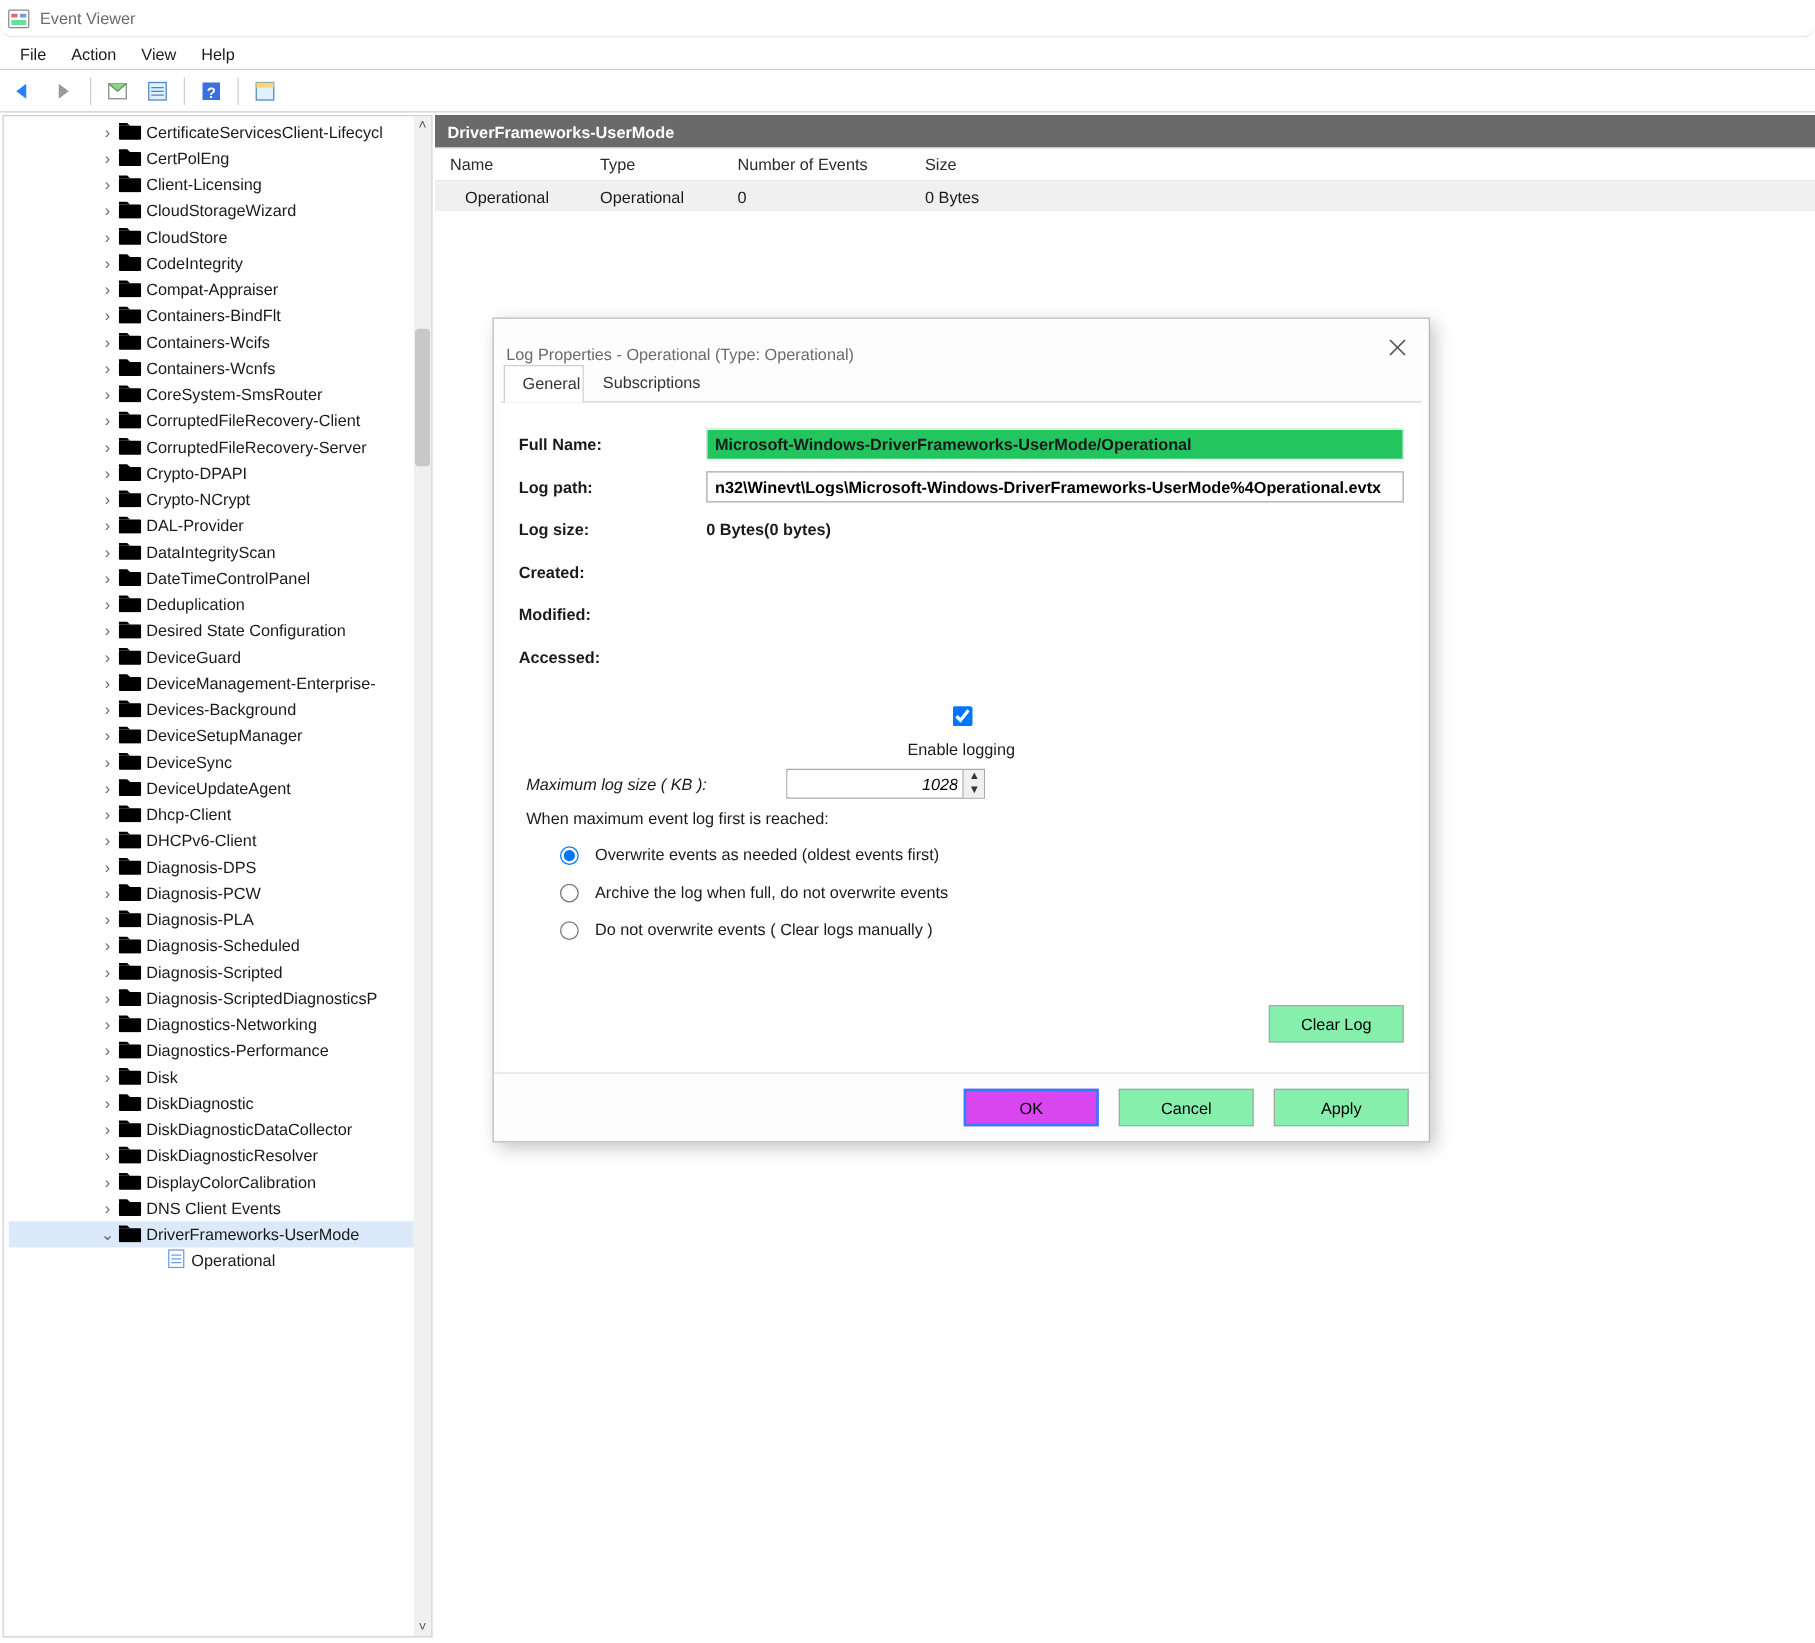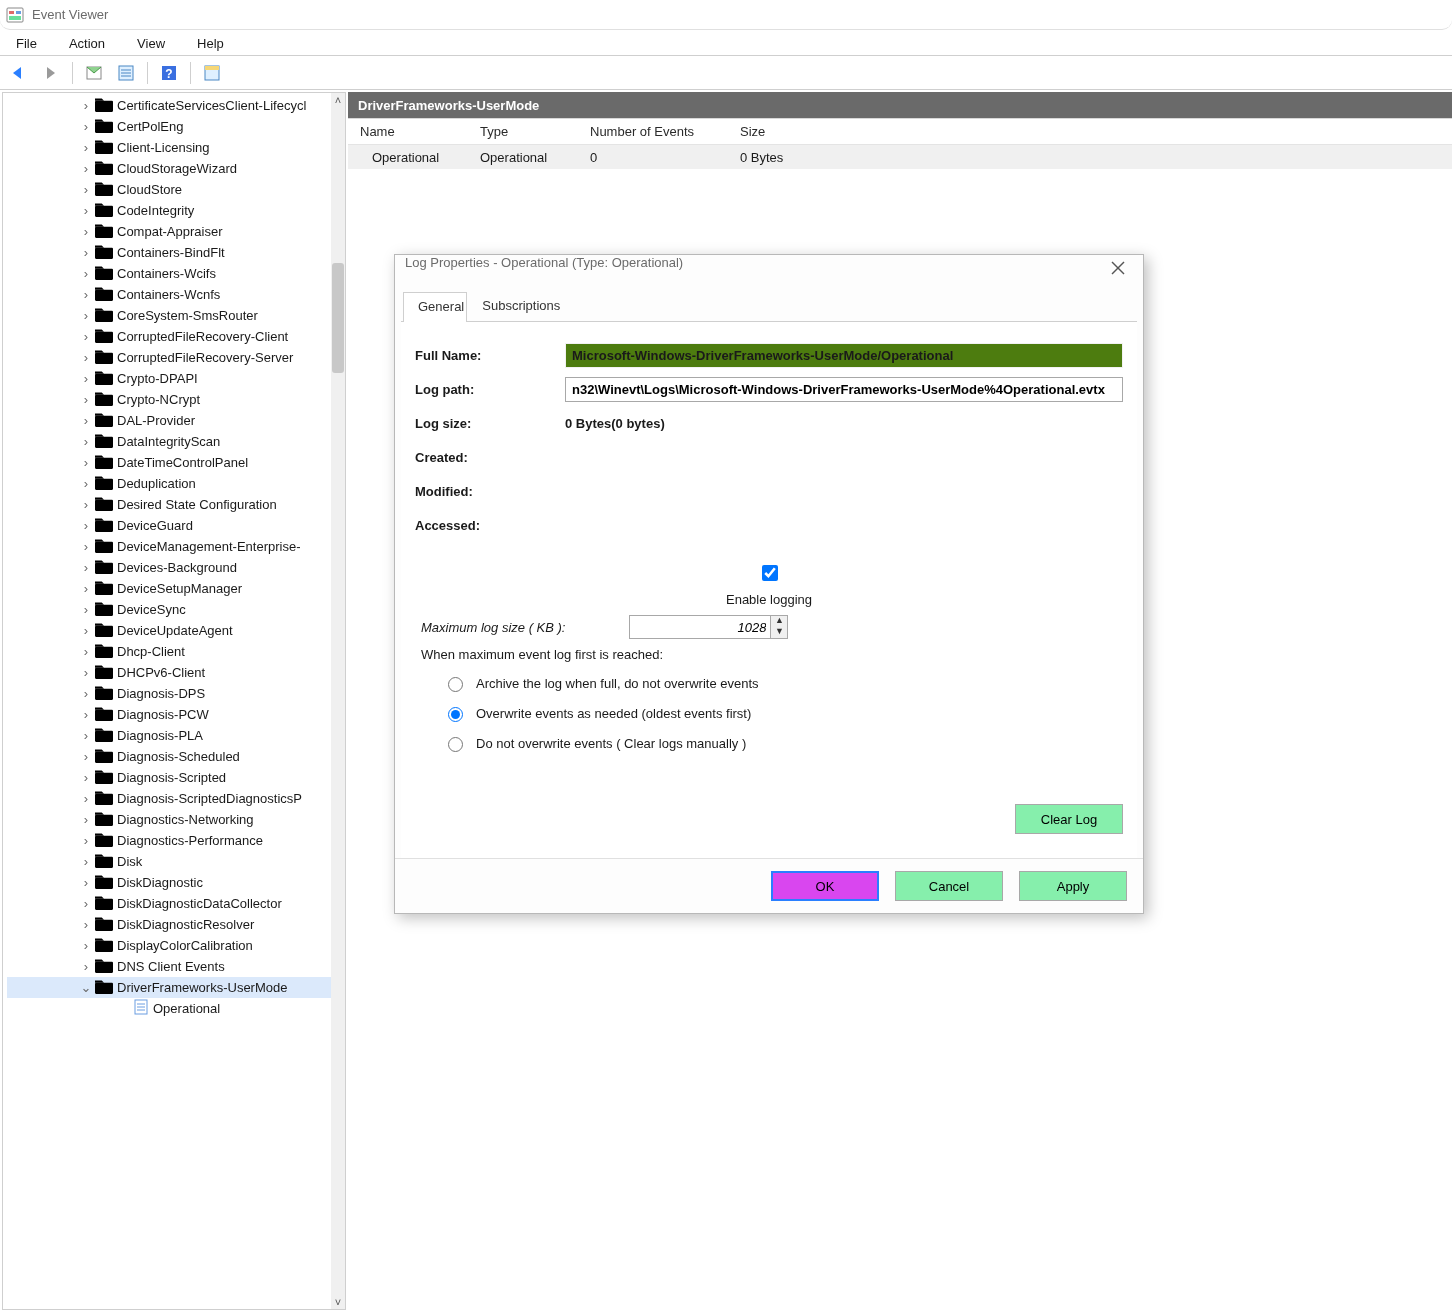--- a/index.html
+++ b/index.html
@@ -22,21 +22,21 @@
   }
   .titlebar .app-icon {
     width: 18px; height: 18px; margin-right: 8px;
     display: inline-block;
   }
   .titlebar .app-icon svg { width: 18px; height: 18px; }
 
   
   .menubar {
     display: flex; height: 26px; align-items: center;
-    padding: 2px 6px 0 6px; gap: 12px;
+    padding: 2px 6px 0 6px; gap: 0;
     border-bottom: 1px solid #cfcfcf;
   }
   .menubar .menu-item { padding: 2px 10px; cursor: default; }
 
   
   .toolbar {
     display: flex; align-items: center;
     height: 34px; padding: 0 6px; gap: 6px;
     border-bottom: 1px solid #cfcfcf;
   }
@@ -129,21 +129,21 @@
   .dialog {
     position: absolute;
     left: 394px; top: 254px;
     width: 750px; height: 660px;
     background: #fdfdfd;
     border: 1px solid #b8b8b8;
     box-shadow: 4px 4px 14px rgba(0,0,0,.25);
     display: flex; flex-direction: column;
   }
   .dlg-titlebar {
-    height: 36px; display: flex; align-items: flex-start;
+    height: 36px; display: flex; align-items: flex-end;
     padding: 0 10px; color: #6b6b6b;
   }
   .dlg-close {
     margin-left: auto; width: 30px; height: 26px;
     display: flex; align-items: center; justify-content: center;
     color: #555;
   }
   .dlg-tabs { display: flex; height: 30px; padding: 0 8px; }
   .dlg-tab {
     padding: 6px 2px 4px 14px; color: #333;
@@ -161,21 +161,21 @@
     margin: 0 6px; padding: 16px 14px 10px 14px;
     display: flex; flex-direction: column; background: #fff;
   }
   .field-row {
     display: grid; grid-template-columns: 150px 1fr;
     align-items: center;
     min-height: 34px;
     font-weight: bold;
   }
   .field-val {
-    background: #4d7c0f; padding: 4px 6px; color: #1a1a1a;
+    background: #22c55e; padding: 4px 6px; color: #1a1a1a;
     border: 1px solid #f2f2f2;
   }
   .field-input {
     width: 100%; font: inherit;
     padding: 4px 6px; border: 1px solid #a8a8a8;
   }
   .section-gap { height: 12px; }
   .check-row { display: flex; align-items: center; gap: 8px; margin: 8px 0 8px 0; flex-direction: column; }
   .check-row input { width: 16px; height: 16px; }
   .max-row { display: flex; align-items: center; gap: 12px; padding-left: 6px; font-style: italic; }
@@ -675,26 +675,26 @@
           <span>▲</span>
           <span>▼</span>
         </div>
       </div>
     </div>
 
     <div style="padding:8px 0 0 6px">When maximum event log first is reached:</div>
 
     <div class="radio-group">
       <label class="radio-row">
+        <input type="radio" name="full" checked="" style="">
+        <span>Overwrite events as needed (oldest events first)</span>
+      </label>
+      <label class="radio-row">
         <input type="radio" name="full" style="">
         <span>Archive the log when full, do not overwrite events</span>
-      </label>
-      <label class="radio-row">
-        <input type="radio" name="full" checked="" style="">
-        <span>Overwrite events as needed (oldest events first)</span>
       </label>
       <label class="radio-row">
         <input type="radio" name="full" style="">
         <span>Do not overwrite events ( Clear logs manually )</span>
       </label>
     </div>
 
     <div class="dlg-clear-row">
       <button class="btn">Clear Log</button>
     </div>

